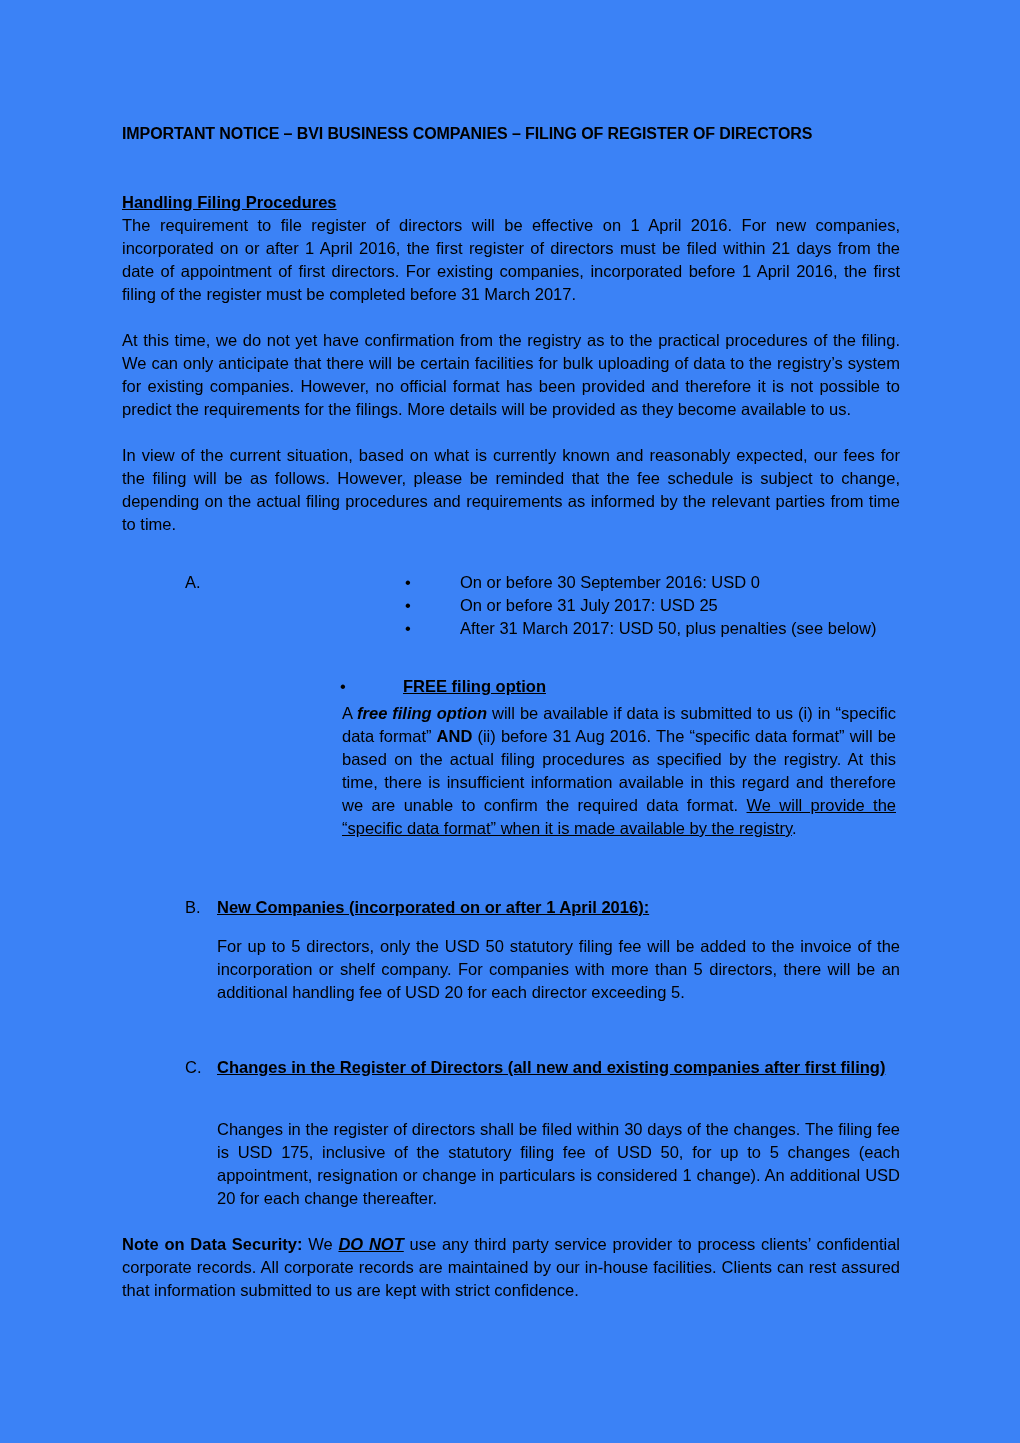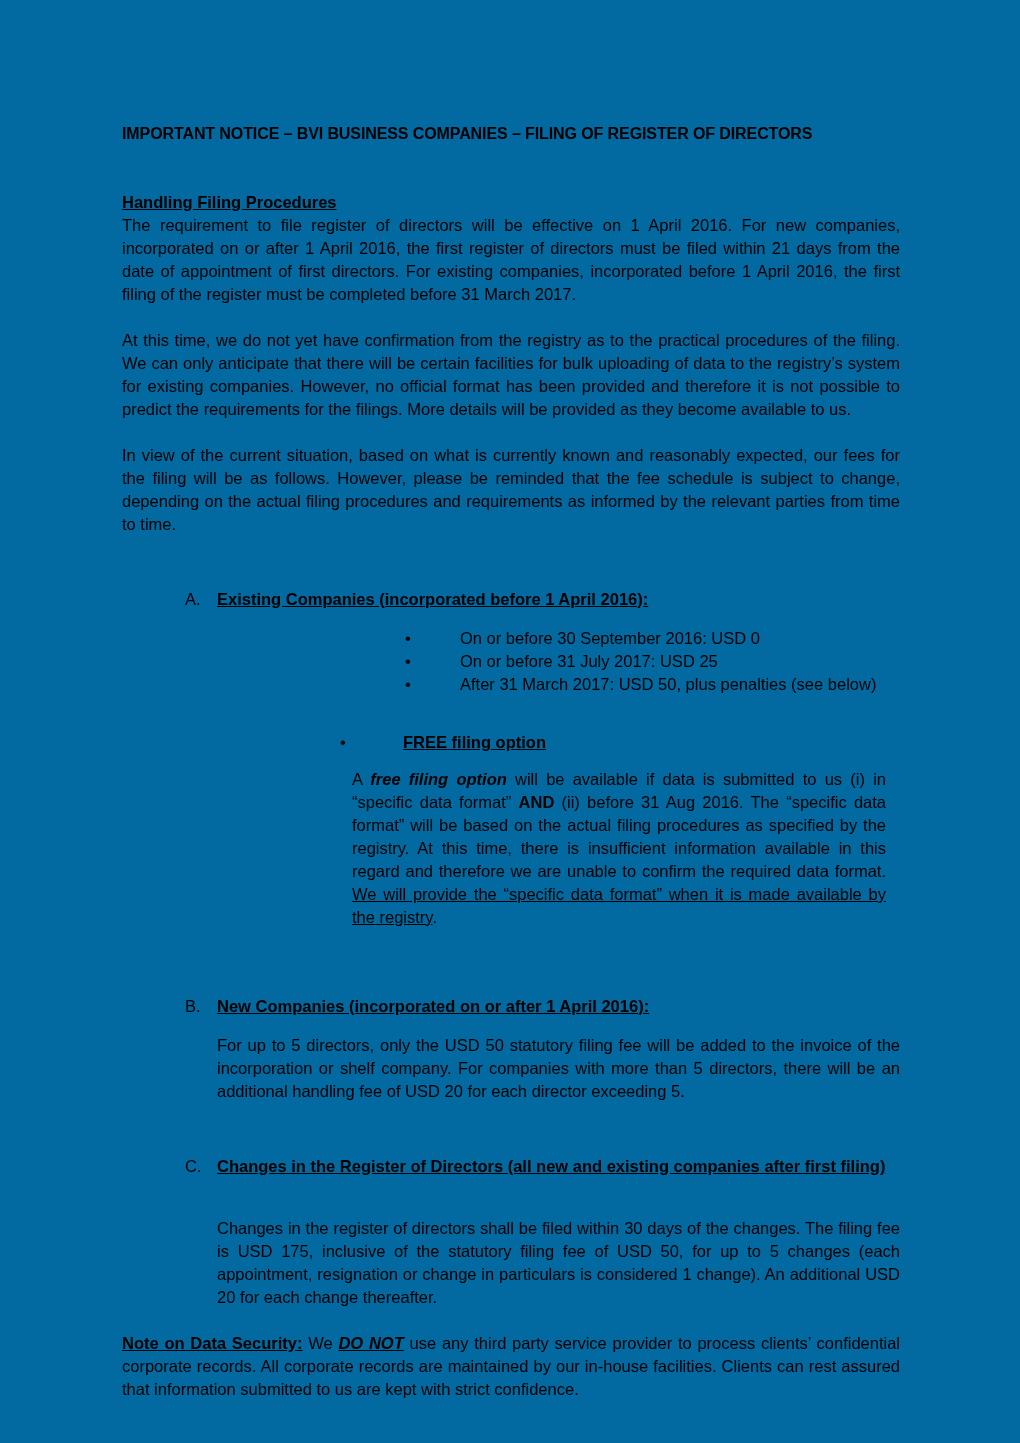--- a/index.html
+++ b/index.html
@@ -8,21 +8,21 @@
     background: #ffffff;
   }
   body {
     font-family: "Liberation Sans", sans-serif;
     color: #000000;
   }
   .page {
     position: relative;
     width: 1020px;
     height: 1443px;
-    background: #0369a1;
+    background: #3b82f6;
     box-sizing: border-box;
     padding: 122px 120px 0 122px;
     overflow: hidden;
   }
   .doc {
     width: 778px;
     font-size: 16.5px;
     line-height: 23px;
   }
   .title {
@@ -40,21 +40,21 @@
   }
   p.body {
     margin: 0;
     text-align: justify;
     text-justify: inter-word;
   }
   .u { text-decoration: underline; }
   .b { font-weight: bold; }
   .bi { font-weight: bold; font-style: italic; }
   .biu { font-weight: bold; font-style: italic; text-decoration: underline; }
-  .bu { font-weight: bold; text-decoration: underline; }
+  .bu { font-weight: bold; }
 
   
   .lettered {
     position: relative;
     padding-left: 95px;
   }
   .lettered > .marker {
     position: absolute;
     left: 63px;
     top: 0;
@@ -94,21 +94,21 @@
   .free-head .dot {
     position: absolute;
     left: 2px;
     top: 0;
   }
   .free-head .lbl {
     font-weight: bold;
     text-decoration: underline;
   }
   .free-block p.body {
-    margin: 14px;
+    margin: 4px;
     text-align: justify;
   }
   .gap-xs { height: 12px; }
 </style>
 </head>
 <body>
 
 <div class="page">
   <div class="doc">
 
@@ -129,21 +129,20 @@
 
     <div class="spacer-line"></div>
 
     <p class="body">In view of the current situation, based on what is currently known and reasonably expected, our fees for the filing will be as follows.  However, please be reminded that the fee schedule is subject to change, depending on the actual filing procedures and requirements as informed by the relevant parties from time to time.</p>
 
     <div class="spacer-line"></div>
     <div class="gap-xs"></div>
 
     <div class="lettered">
       <span class="marker">A.</span>
-      <p class="sec-head">Existing Companies (incorporated before 1 April 2016):</p>
 
       <ul class="bullets">
         <li><span class="dot">•</span><span>On or before 30 September 2016: USD 0</span></li>
         <li><span class="dot">•</span><span>On or before 31 July 2017: USD 25</span></li>
         <li><span class="dot">•</span><span>After 31 March 2017: USD 50, plus penalties (see below)</span></li>
       </ul>
 
       <div class="spacer-line"></div>
       <div class="gap-xs"></div>
 

